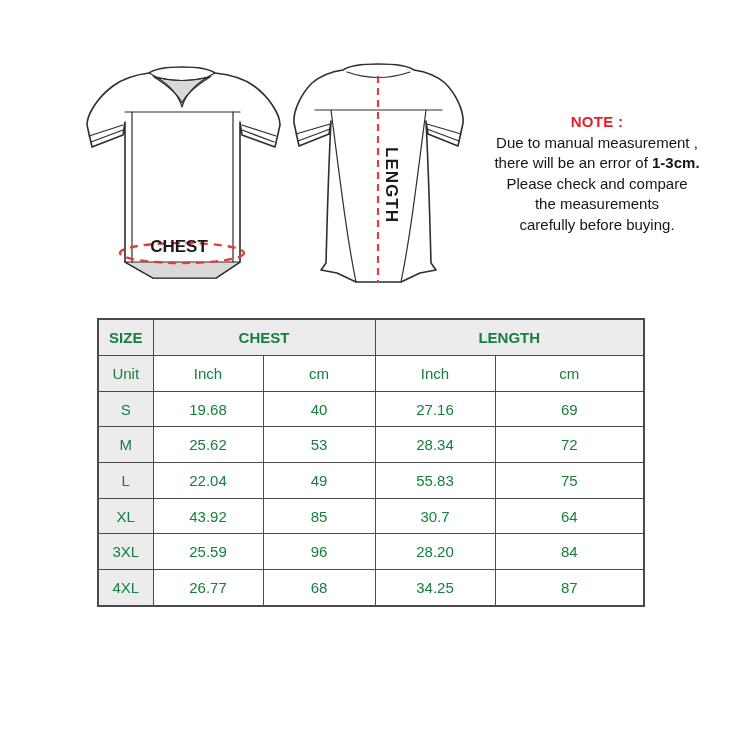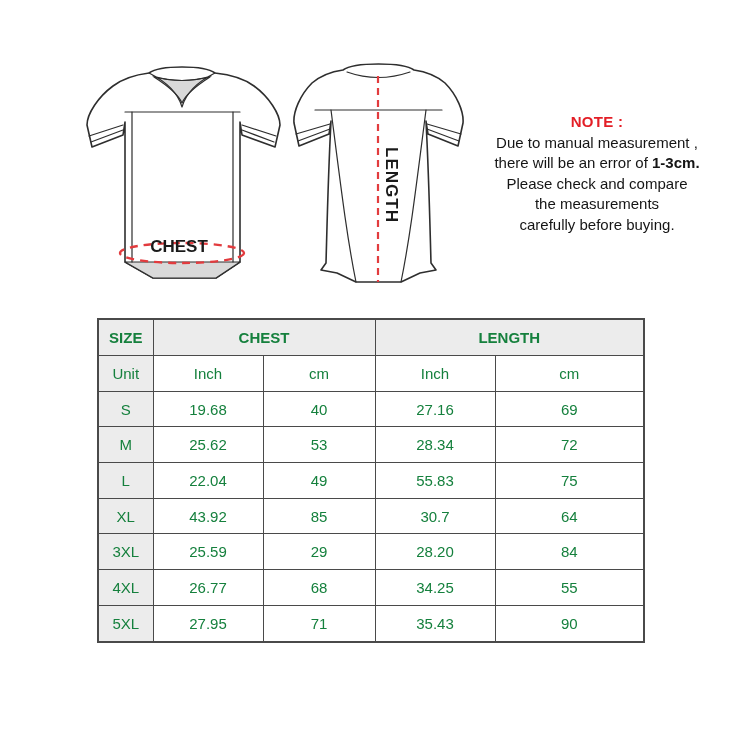--- a/index.html
+++ b/index.html
@@ -117,34 +117,27 @@
       <tr>
         <td class="size-cell">XL</td>
         <td>43.92</td>
         <td>85</td>
         <td>30.7</td>
         <td>64</td>
       </tr>
       <tr>
         <td class="size-cell">3XL</td>
         <td>25.59</td>
-        <td>29</td>
+        <td>96</td>
         <td>28.20</td>
         <td>84</td>
       </tr>
       <tr>
         <td class="size-cell">4XL</td>
         <td>26.77</td>
         <td>68</td>
         <td>34.25</td>
-        <td>55</td>
-      </tr>
-      <tr>
-        <td class="size-cell">5XL</td>
-        <td>27.95</td>
-        <td>71</td>
-        <td>35.43</td>
-        <td>90</td>
+        <td>87</td>
       </tr>
     </tbody>
   </table>
 
 </div>
 
 </body></html>

